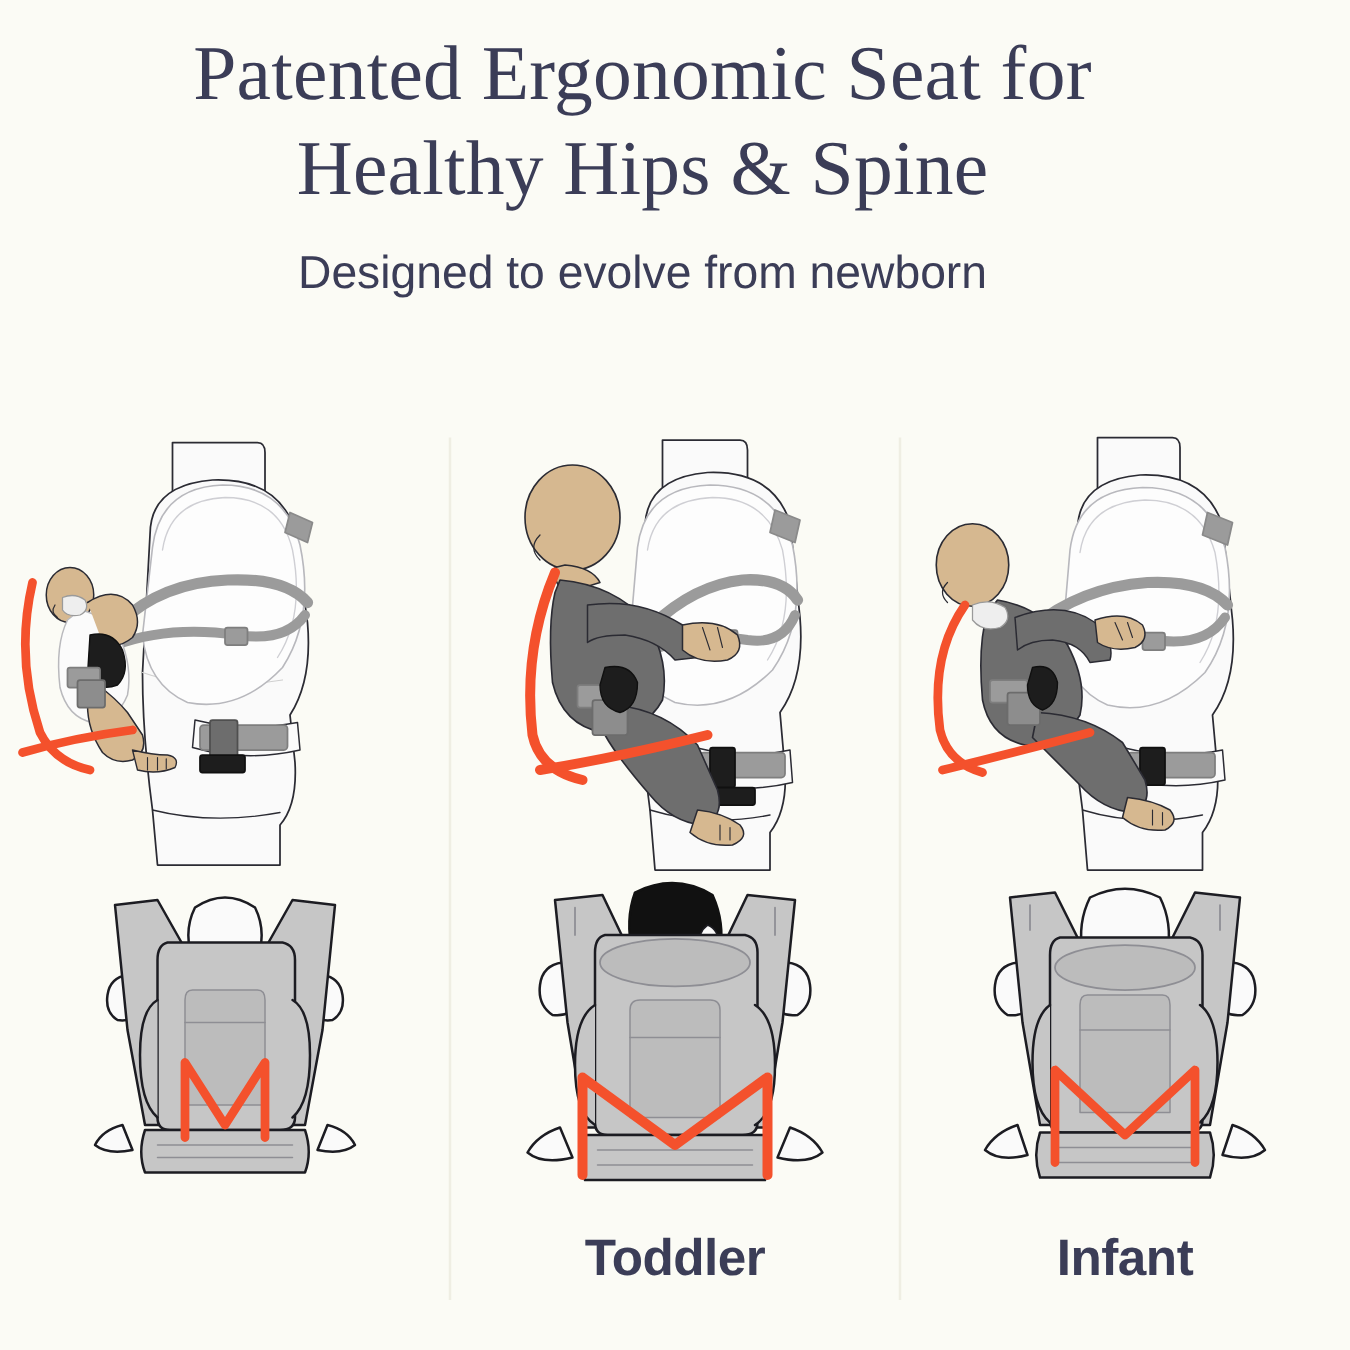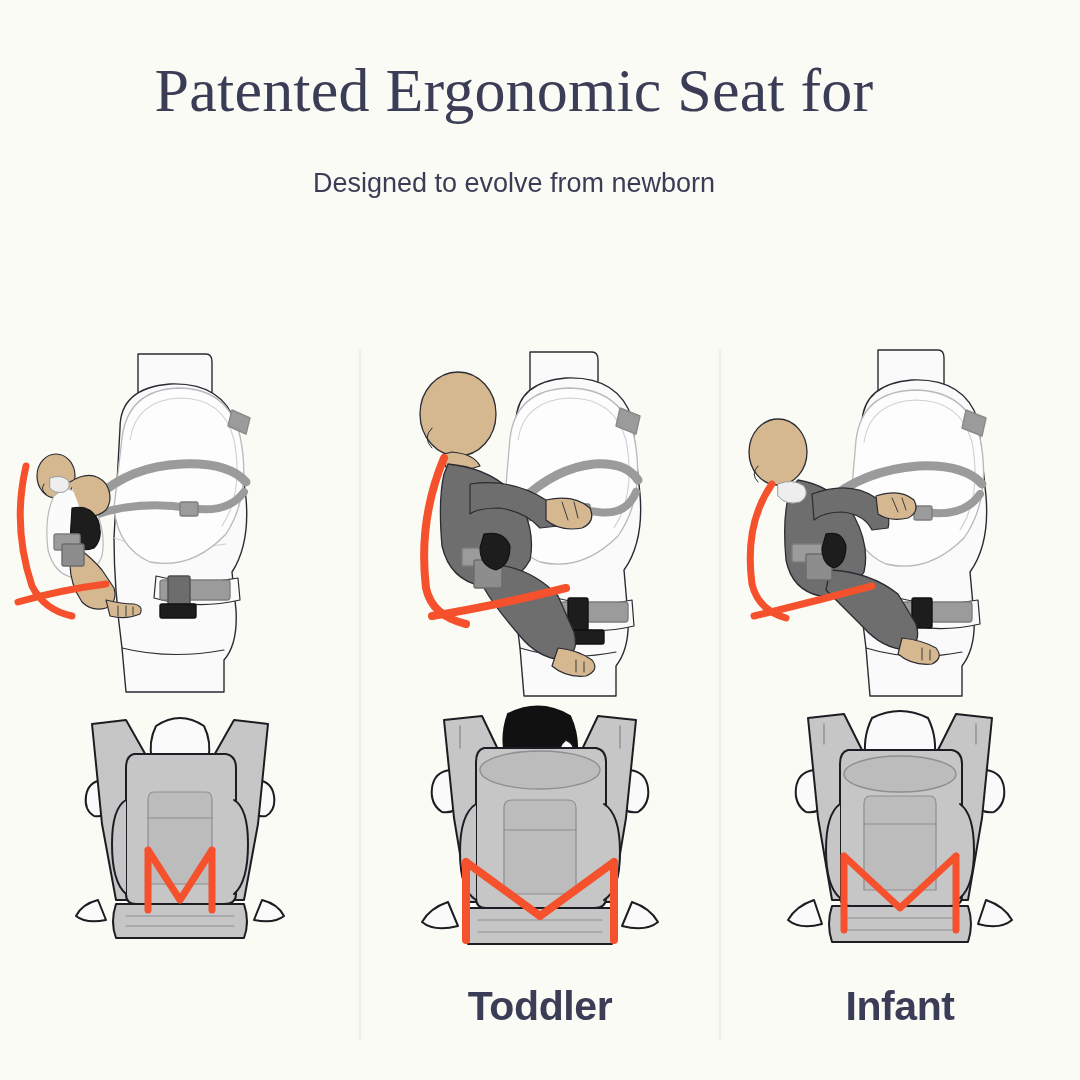--- a/index.html
+++ b/index.html
@@ -19,36 +19,36 @@
     width: 1080px;
     height: 1080px;
     background: #fbfbf5;
   }
 
   
   .header {
     position: absolute;
     top: 0; left: 0;
     width: 1028px;
-    padding-top: 52px;
+    padding-top: 21px;
     text-align: center;
   }
   .title {
     font-family: "Liberation Serif", "DejaVu Serif", serif;
     font-size: 62px;
     line-height: 76px;
     font-weight: 400;
     color: #3b3d57;
     letter-spacing: 0.2px;
     padding: 0 60px;
   }
   .subtitle {
-    margin-top: 36px;
+    margin-top: 26px;
     font-family: "Liberation Sans", sans-serif;
-    font-size: 27px;
+    font-size: 37px;
     line-height: 38px;
     font-weight: 400;
     color: #3b3d57;
   }
 
   
   .columns {
     position: absolute;
     top: 340px;
     left: 0;
@@ -100,20 +100,21 @@
   svg { display: block; overflow: visible; }
 </style>
 </head>
 <body>
 
 <div class="page">
 
   <div class="header">
     <div class="title">
       <span>Patented Ergonomic Seat for</span><br>
+      <span>Healthy Hips &amp; Spine</span>
     </div>
     <div class="subtitle">
       <span>Designed to evolve from newborn</span><br>
     </div>
   </div>
 
   <div class="columns">
 
     <div class="divider d1"></div>
     <div class="divider d2"></div>

